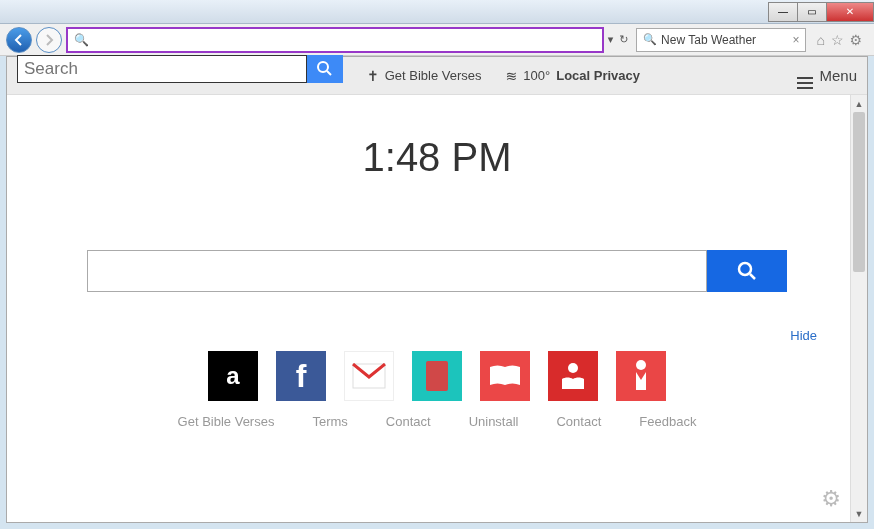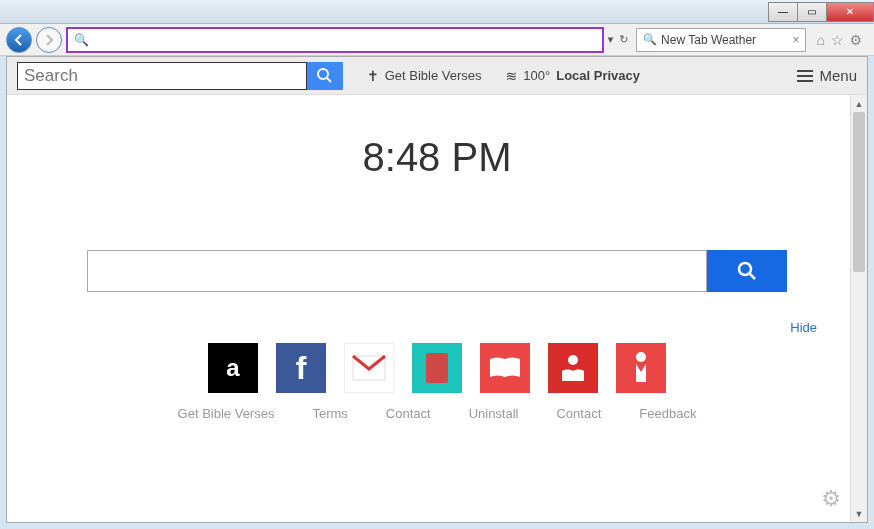--- a/index.html
+++ b/index.html
@@ -16,38 +16,38 @@
 .urlwrap .mag{color:#888;font-size:12px}
 .url{flex:1;font-size:12px;color:#555}
 .urlright{display:flex;align-items:center;gap:6px;padding-right:4px;color:#555;font-size:11px}
 .tab{width:170px;height:24px;border:1px solid #aaa;background:#fff;display:flex;align-items:center;padding:0 6px;gap:4px;font-size:12px;color:#444}
 .tab .mag{color:#888;font-size:11px}
 .tab .x{margin-left:auto;color:#888;cursor:pointer}
 .chromeicons{display:flex;gap:6px;padding:0 6px;color:#888}
 .chromeicons span{cursor:pointer;font-size:14px}
 .content{position:absolute;top:56px;left:6px;right:6px;bottom:6px;background:#fff;border:1px solid #aaa;display:flex;flex-direction:column}
 .toolbar{height:38px;background:#ececec;border-bottom:1px solid #ddd;display:flex;align-items:center;padding:0 10px;gap:8px}
-.tbsearch{display:flex;align-items:center;height:42px}
+.tbsearch{display:flex;align-items:flex-start;height:42px}
 .tbsearch input{width:290px;height:28px;border:1px solid #333;font-size:17px;padding:0 6px;outline:none}
 .tbsearch .btn{width:36px;height:28px;background:#3d8af7;display:flex;align-items:center;justify-content:center;cursor:pointer}
 .tblink{display:flex;align-items:center;gap:6px;font-size:13px;color:#444;cursor:pointer;margin-left:16px}
 .tblink .ic{font-size:14px}
-.tbmenu{margin-left:auto;display:flex;align-items:center;gap:6px;font-size:15px;color:#444;cursor:pointer}
+.tbmenu{margin-left:auto;display:flex;align-items:flex-end;gap:6px;font-size:15px;color:#444;cursor:pointer}
 .hamb{display:inline-block;width:16px}
 .hamb::before{content:"";display:block;width:16px;height:2px;background:#444;box-shadow:0 5px 0 #444,0 -5px 0 #444}
 .page{flex:1;overflow:auto;position:relative}
 .scrollbar{position:absolute;right:0;top:0;bottom:0;width:17px;background:#f0f0f0;border-left:1px solid #ddd}
 .sbup,.sbdn{height:17px;display:flex;align-items:center;justify-content:center;color:#666;font-size:9px;cursor:pointer}
 .sbthumb{position:absolute;top:17px;left:2px;right:2px;height:160px;background:#c8c8c8;border-radius:2px;cursor:pointer}
 .sbdn{position:absolute;bottom:0;left:0;right:0}
 .clock{text-align:center;font-size:40px;color:#333;margin:40px 0 70px;font-weight:400}
 .mainsearch{display:flex;width:700px;margin:0 auto;height:42px}
 .mainsearch input{flex:1;border:1px solid #aaa;font-size:16px;padding:0 10px;outline:none}
 .mainsearch .btn{width:80px;background:#1668e3;display:flex;align-items:center;justify-content:center;cursor:pointer}
-.hide{text-align:right;width:760px;margin:28px auto 8px;color:#2a6ec8;font-size:13px;cursor:pointer}
+.hide{text-align:right;width:760px;margin:36px auto 8px;color:#2a6ec8;font-size:13px;cursor:pointer}
 .tiles{display:flex;justify-content:center;gap:18px;margin-top:2px}
 .tile{width:50px;height:50px;display:flex;align-items:center;justify-content:center;color:#fff;font-size:24px;cursor:pointer}
 .tile.amazon{background:#000}
 .tile.walmart{background:#2076d2;font-size:10px;font-weight:bold}
 .tile.fb{background:#3b5998;font-size:32px;font-weight:bold}
 .tile.gmail{background:#fff;border:1px solid #eee}
 .tile.t1{background:#1cc4bc}
 .tile.t2{background:#eb4747}
 .tile.t3{background:#d82b2b}
 .tile.t4{background:#ea4646}
@@ -117,21 +117,21 @@
       <span>100°</span>
       <b>Local Privacy</b>
     </div>
     <div class="tbmenu">
       <span class="hamb"></span>
       <span>Menu</span>
     </div>
   </div>
 
   <div class="page">
-    <div class="clock">8:48 PM</div>
+    <div class="clock">1:48 PM</div>
 
     <div class="mainsearch">
       <input type="text" style="">
       <div class="btn">
         <svg width="22" height="22" viewBox="0 0 22 22">
             <circle cx="9" cy="9" r="6" stroke="#fff" stroke-width="2.5" fill="none"></circle>
             <path d="M14 14l5 5" stroke="#fff" stroke-width="2.5"></path>
           </svg>
       </div>
     </div>

